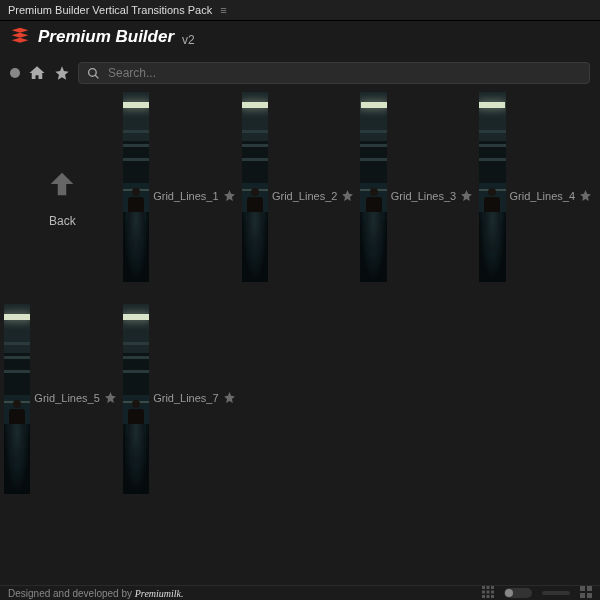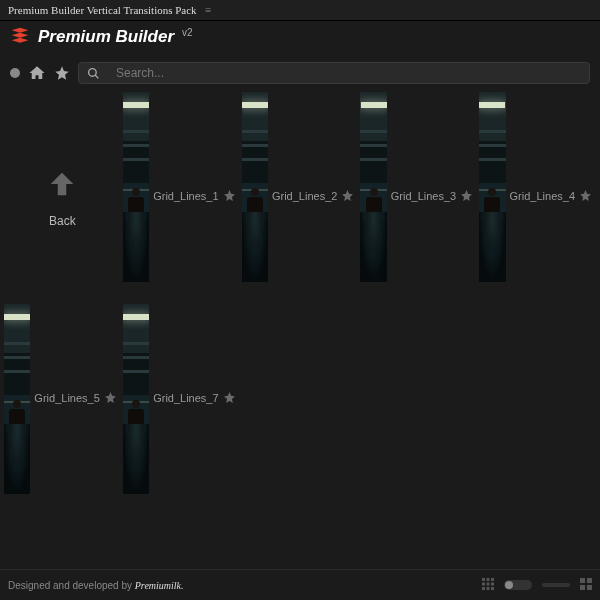--- a/index.html
+++ b/index.html
@@ -14,45 +14,44 @@
   }
   .titlebar {
     display: flex;
     align-items: center;
     gap: 8px;
     padding: 4px 8px;
     background: #1f1f1f;
     border-bottom: 1px solid #000;
     font-size: 11px;
     color: #ddd;
-    font-family: Liberation Serif, serif;
   }
   .titlebar .hamburger { color: #888; cursor: pointer; }
   .brand-row {
     display: flex;
     align-items: center;
     gap: 8px;
     padding: 6px 10px 15px;
   }
   .brand-logo svg { display:block; }
   .brand-text { font-weight: 700; font-style: italic; font-size: 17px; color: #fff; }
-  .brand-ver { font-size: 10px; color: #aaa; align-self: flex-start; margin-top: 0; }
+  .brand-ver { font-size: 12px; color: #aaa; align-self: flex-start; margin-top: 6px; }
   .toolbar {
     display: flex;
     align-items: center;
     gap: 8px;
     padding: 0 10px 8px;
   }
   .dot { width: 10px; height: 10px; border-radius: 50%; background: #888; }
   .tb-icon { color: #aaa; display:flex; align-items:center; }
   .search {
     flex: 1;
     display: flex;
     align-items: center;
-    gap: 16px;
+    gap: 8px;
     background: #2a2a2a;
     border: 1px solid #3a3a3a;
     border-radius: 4px;
     padding: 3px 8px;
   }
   .search input {
     flex: 1; background: transparent; border: none; outline: none;
     color: #ccc; font-size: 12px;
   }
   .search input::placeholder { color: #777; }
@@ -105,21 +104,21 @@
   .thumb .person .legs{ width:10px;height:16px;background:#0c0906;margin:0 auto;}
   .cap {
     display:flex; align-items:center; justify-content:space-between;
     padding: 2px 4px 4px; color:#9a9a9a; font-size:11px;
     gap:4px;
   }
   .cap .star { color:#6a6a6a; cursor:pointer; flex-shrink:0; }
   .cap .name { white-space:nowrap; overflow:hidden; text-overflow:ellipsis; }
   .footer {
     display:flex; align-items:center; justify-content:space-between;
-    padding: 8px 8px; font-size:10px; color:#888;
+    padding: 0 8px; font-size:10px; color:#888;
     border-top:1px solid #2a2a2a;
   }
   .footer .credit-brand { font-family: cursive; font-style: italic; color:#ddd; }
   .footer .ficons { display:flex; align-items:center; gap:10px; color:#555; }
   .footer .toggle {
     width:28px; height:10px; background:#333; border-radius:10px; position:relative;
   }
   .footer .toggle::after{
     content:""; position:absolute; left:1px; top:1px;
     width:8px; height:8px; border-radius:50%; background:#888;

